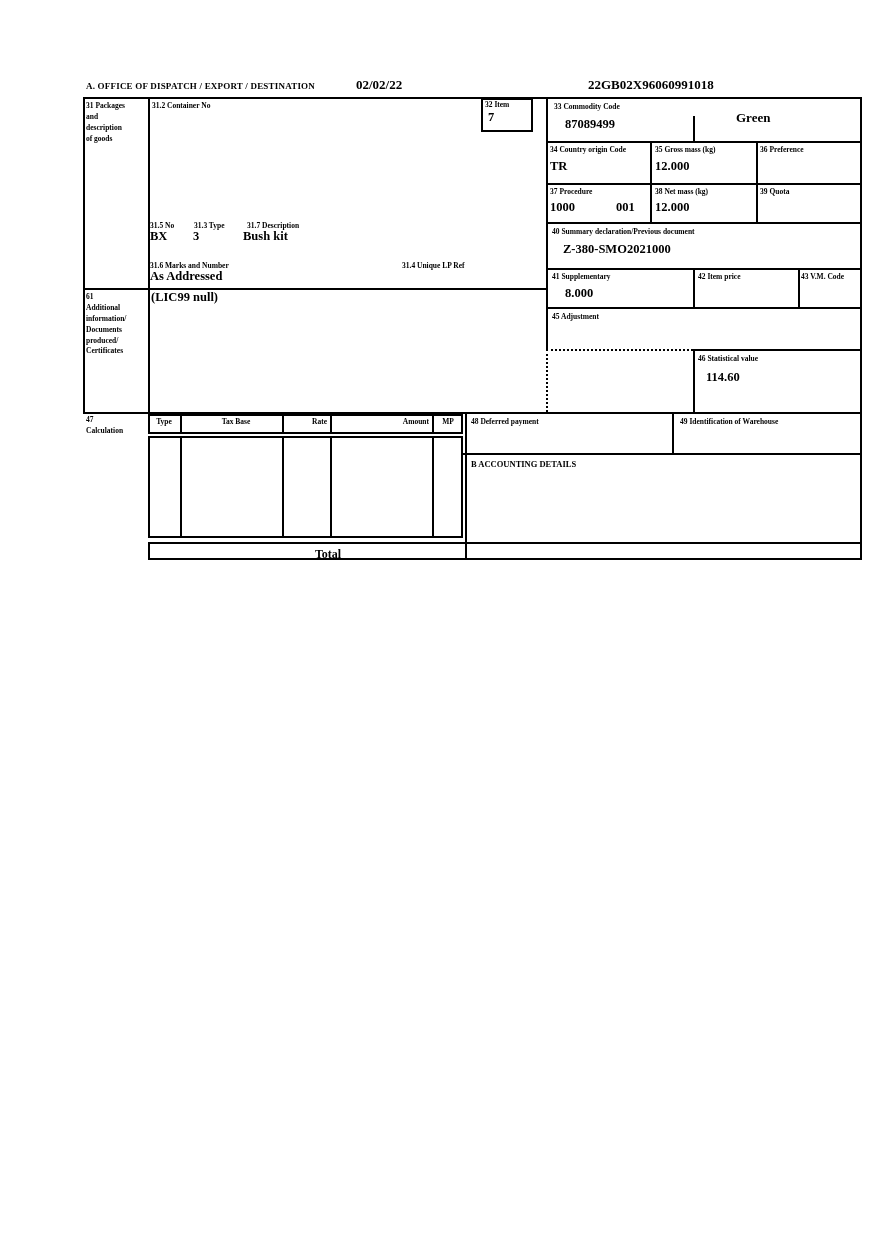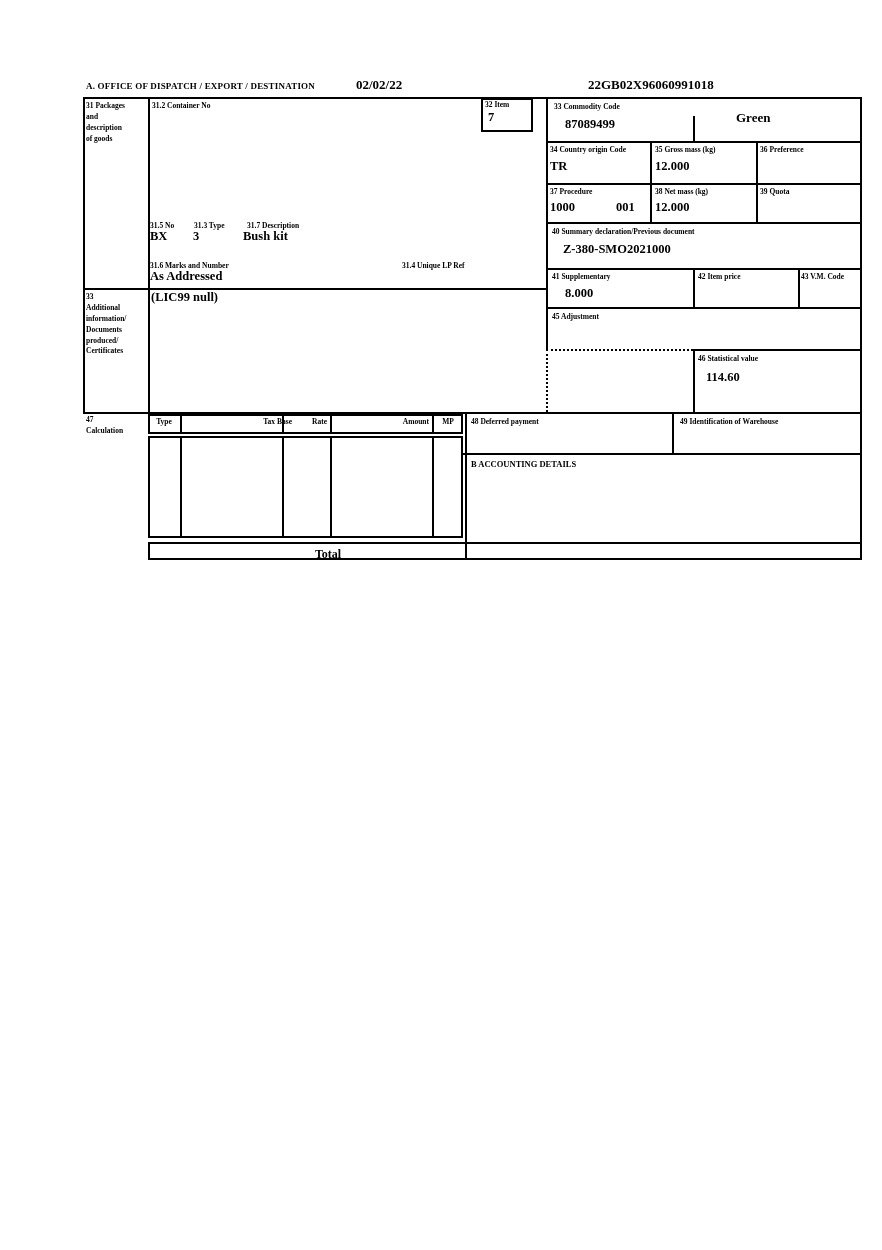--- a/index.html
+++ b/index.html
@@ -95,21 +95,21 @@
     <div class="lbl" style="left:677px;top:90px;">39 Quota</div>
 
     <div class="lbl" style="left:469px;top:130px;">40 Summary declaration/Previous document</div>
     <div class="val" style="left:480px;top:146px;">Z-380-SMO2021000</div>
 
     <div class="lbl" style="left:469px;top:175px;">41 Supplementary</div>
     <div class="val" style="left:482px;top:190px;">8.000</div>
     <div class="lbl" style="left:615px;top:175px;">42 Item price</div>
     <div class="lbl" style="left:718px;top:175px;">43 V.M. Code</div>
 
-    <div class="lbl" style="left:3px;top:195px;width:60px;">33
+    <div class="lbl" style="left:3px;top:195px;width:60px;">61
 Additional
 information/
 Documents
 produced/
 Certificates</div>
     <div class="val" style="left:68px;top:194px;">(LIC99 null)</div>
 
     <div class="lbl" style="left:469px;top:215px;">45 Adjustment</div>
     <div class="lbl" style="left:615px;top:257px;">46 Statistical value</div>
     <div class="val" style="left:623px;top:274px;">114.60</div>
@@ -120,21 +120,21 @@
     <div class="rect" style="left:65px;top:339px;width:315px;height:102px;"></div>
     <div class="vl" style="left:97px;top:317px;height:20px;"></div>
     <div class="vl" style="left:199px;top:317px;height:20px;"></div>
     <div class="vl" style="left:247px;top:317px;height:20px;"></div>
     <div class="vl" style="left:349px;top:317px;height:20px;"></div>
     <div class="vl" style="left:97px;top:339px;height:102px;"></div>
     <div class="vl" style="left:199px;top:339px;height:102px;"></div>
     <div class="vl" style="left:247px;top:339px;height:102px;"></div>
     <div class="vl" style="left:349px;top:339px;height:102px;"></div>
     <div class="colhead t-center" style="left:65px;width:32px;">Type</div>
-    <div class="colhead t-center" style="left:97px;width:112px;text-align:right;">Tax Base</div>
+    <div class="colhead t-center" style="left:97px;width:112px;">Tax Base</div>
     <div class="colhead t-right" style="left:199px;width:48px;">Rate</div>
     <div class="colhead t-right" style="left:247px;width:102px;">Amount</div>
     <div class="colhead t-center" style="left:349px;width:32px;">MP</div>
 
     <div class="rect" style="left:65px;top:445px;width:714px;height:18px;"></div>
     <div class="lbl t-center" style="left:65px;top:449px;width:360px;font-size:12px;">Total</div>
 
     <div class="lbl" style="left:388px;top:320px;">48 Deferred payment</div>
     <div class="lbl" style="left:597px;top:320px;">49 Identification of Warehouse</div>
     <div class="lbl" style="left:388px;top:361px;font-size:8.5px;">B ACCOUNTING DETAILS</div>

